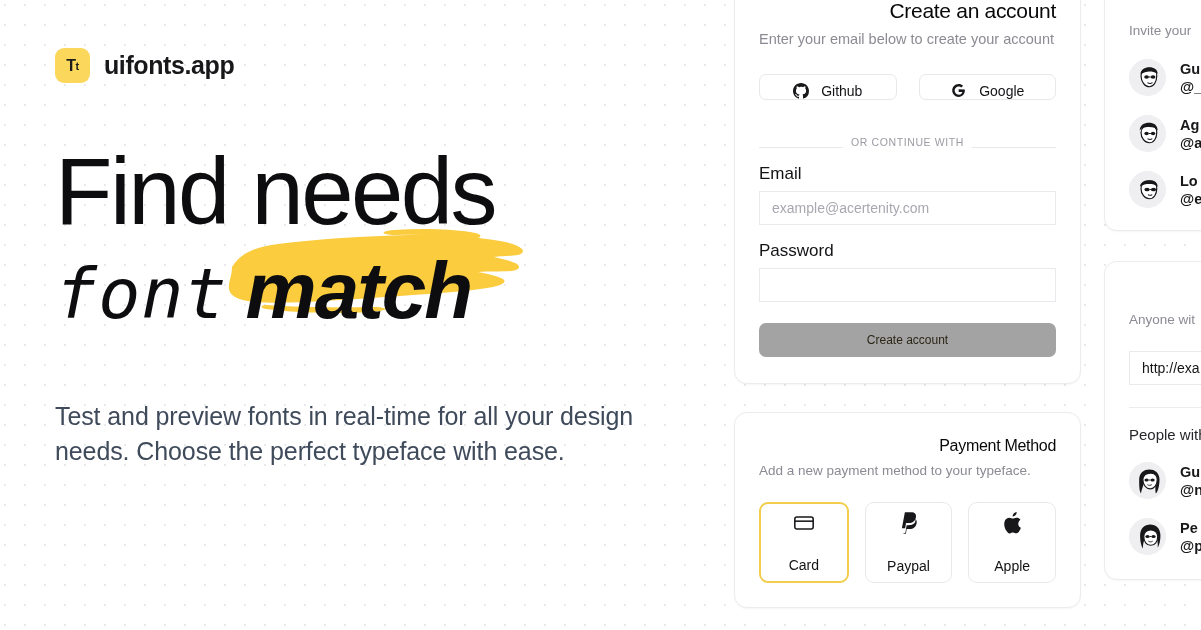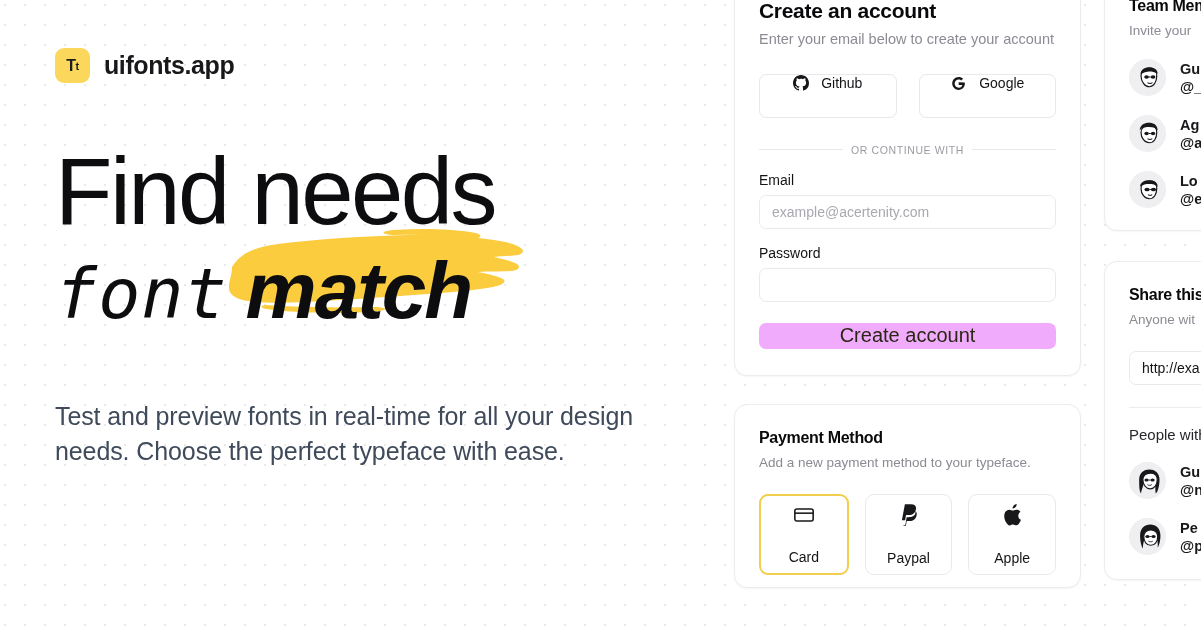--- a/index.html
+++ b/index.html
@@ -143,23 +143,24 @@
 
   .col-right {
     position: absolute;
     left: 1104px;
     top: -28px;
     width: 347px;
   }
 
   .card-title {
     font-size: 21px;
-    font-weight: bold;
+    font-weight: normal;
     color: #09090b;
     letter-spacing: -0.3px;
+    text-align: right;
   }
   .card-title.sm { font-size: 16px; }
 
   .card-desc {
     font-size: 14.5px;
     color: #8b8b93;
     line-height: 1.42;
     margin-top: 6px;
   }
   .card-desc.sm { font-size: 13.5px; }
@@ -168,89 +169,89 @@
   .signup-card { padding: 26px 24px 26px; }
 
   .oauth-row {
     display: flex;
     gap: 22px;
     margin-top: 24px;
   }
 
   .oauth-btn {
     flex: 1;
-    height: 44px;
+    height: 26px;
     border: 1px solid #e8e8ec;
     border-radius: 7px;
     background: #fff;
     display: flex;
-    align-items: flex-start;
+    align-items: flex-end;
     justify-content: center;
     gap: 12px;
     font-size: 14px;
     color: #141417;
     font-family: "Liberation Sans", sans-serif;
     cursor: pointer;
   }
 
   .divider-row {
     display: flex;
-    align-items: center;
+    align-items: flex-end;
     gap: 8px;
-    margin-top: 26px;
+    margin-top: 36px;
   }
   .divider-row .rule {
     flex: 1;
     height: 1px;
     background: #e8e8ec;
   }
   .divider-label {
     font-size: 10.5px;
     letter-spacing: 0.6px;
     color: #9b9ba3;
   }
 
   .field { margin-top: 16px; }
   .field-label {
-    font-size: 14px;
+    font-size: 17px;
     color: #141417;
     display: block;
     margin-bottom: 7px;
   }
   .text-input {
     width: 100%;
     height: 34px;
     border: 1px solid #eaeaee;
-    border-radius: 7px;
+    border-radius: 0;
     padding: 0 12px;
     font-size: 14px;
     font-family: "Liberation Sans", sans-serif;
     color: #141417;
     background: #fff;
     outline: none;
   }
   .text-input::placeholder { color: #a8a8b0; }
 
   .primary-btn {
     width: 100%;
-    height: 26px;
+    height: 34px;
     margin-top: 21px;
     border: none;
     border-radius: 7px;
-    background: #f0abfc;
-    font-size: 20px;
+    background: #a3a3a3;
+    font-size: 12px;
     color: #2b2616;
     font-family: "Liberation Sans", sans-serif;
     cursor: pointer;
   }
 
   
   .payment-card {
     margin-top: 28px;
-    padding: 24px 24px 12px;
+    padding: 24px 24px 24px;
   }
 
   .pay-row {
     display: flex;
     gap: 16px;
     margin-top: 22px;
   }
 
   .pay-opt {
     flex: 1;

